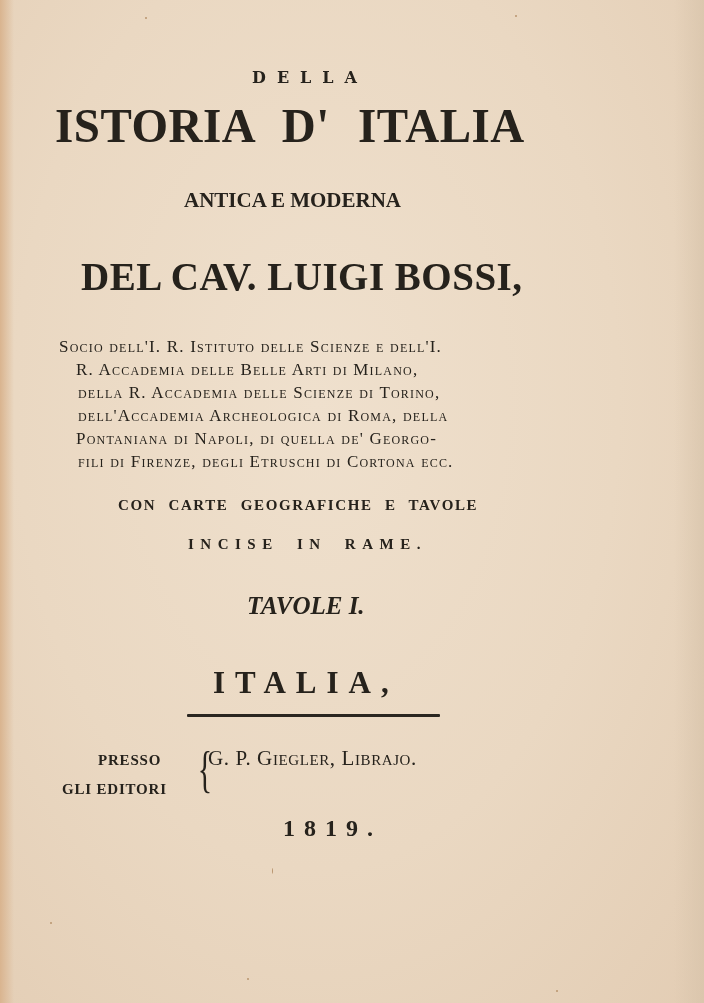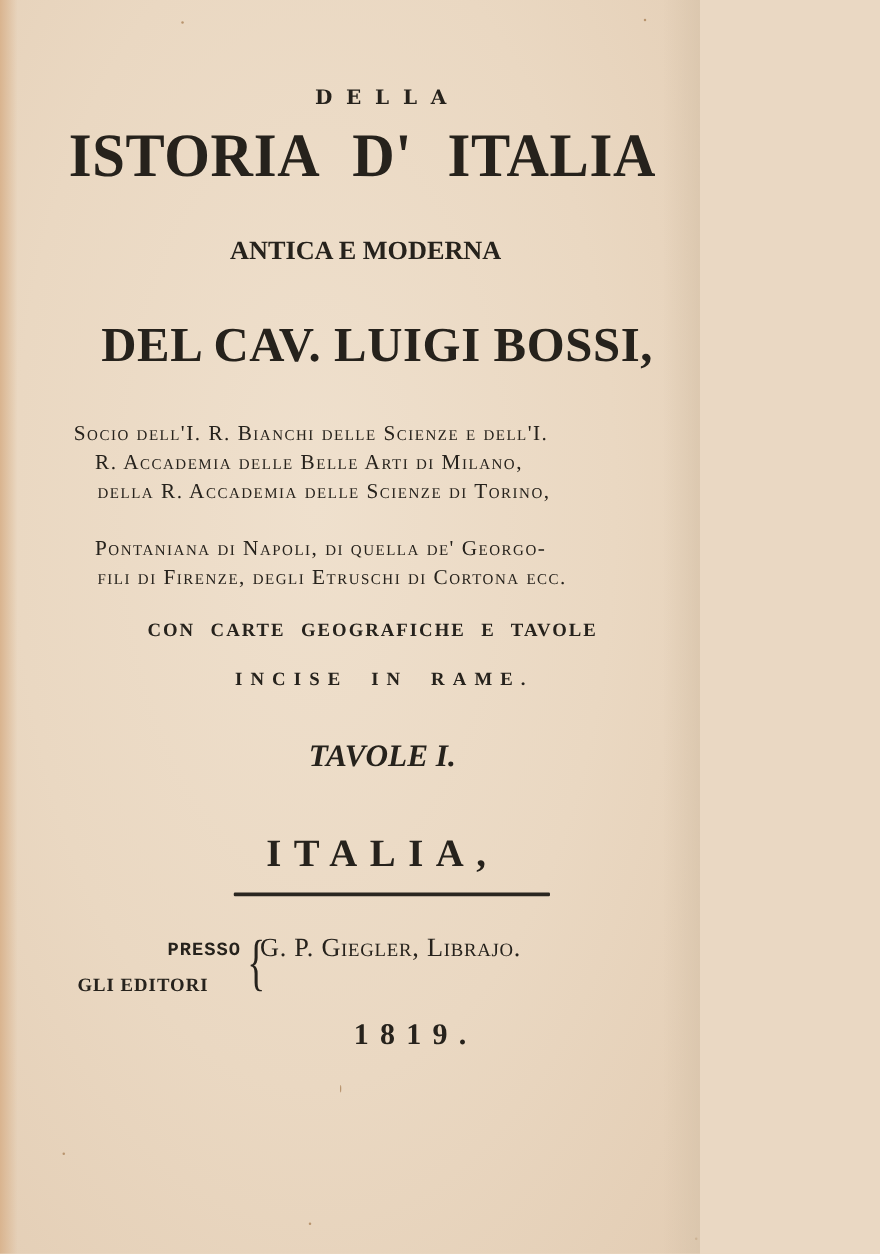--- a/index.html
+++ b/index.html
@@ -7,21 +7,21 @@
       padding: 0;
     }
     body {
       width: 704px;
       height: 1003px;
       overflow: hidden;
       background: #ead8c3;
     }
     .page {
       position: relative;
-      width: 560px;
+      width: 704px;
       height: 1003px;
       background:
         radial-gradient(ellipse at 45% 40%, #efe0cd 0%, #ead8c2 55%, #e3cdb4 100%);
       color: #2a2620;
       font-family: "DejaVu Serif", "Liberation Serif", serif;
     }
     .page::before {
       content: "";
       position: absolute;
       left: 0; top: 0; bottom: 0;
@@ -104,24 +104,23 @@
     }
     .rule {
       position: absolute;
       left: 187px; top: 714px;
       width: 253px; height: 3px;
       background: #2a2620;
       border-radius: 1px;
     }
     .presso {
       left: 98px; top: 752px;
-      font-family: Liberation Mono, monospace;
+      font-family: Liberation Serif, serif;
       font-size: 15px; font-weight: bold;
       letter-spacing: 0.8px;
-      margin-left: 36px;
     }
     .editori {
       left: 62px; top: 781px;
       font-family: "Liberation Serif", serif;
       font-size: 15px; font-weight: bold;
       letter-spacing: 0.8px;
     }
     .brace {
       left: 193px; top: 744px;
       font-family: "Liberation Serif", serif;
@@ -152,23 +151,24 @@
   </style>
 </head>
 <body>
 
 <div class="page">
   <div class="line della">DELLA</div>
   <div class="line title">ISTORIA D' ITALIA</div>
   <div class="line author">DEL CAV. LUIGI BOSSI,</div>
   <div class="line subtitle">ANTICA E MODERNA</div>
 
-  <div class="line aff aff1">Socio dell'I. R. Bianchi delle Scienze e dell'I.</div>
+  <div class="line aff aff1">Socio dell'I. R. Istituto delle Scienze e dell'I.</div>
   <div class="line aff aff2">R. Accademia delle Belle Arti di Milano,</div>
   <div class="line aff aff3">della R. Accademia delle Scienze di Torino,</div>
+  <div class="line aff aff4">dell'Accademia Archeologica di Roma, della</div>
   <div class="line aff aff5">Pontaniana di Napoli, di quella de' Georgo-</div>
   <div class="line aff aff6">fili di Firenze, degli Etruschi di Cortona ecc.</div>
 
   <div class="line maps1">CON CARTE GEOGRAFICHE E TAVOLE</div>
   <div class="line maps2">INCISE IN RAME.</div>
 
   <div class="line volume">TAVOLE I.</div>
   <div class="line city">ITALIA,</div>
   <div class="rule"></div>
 

